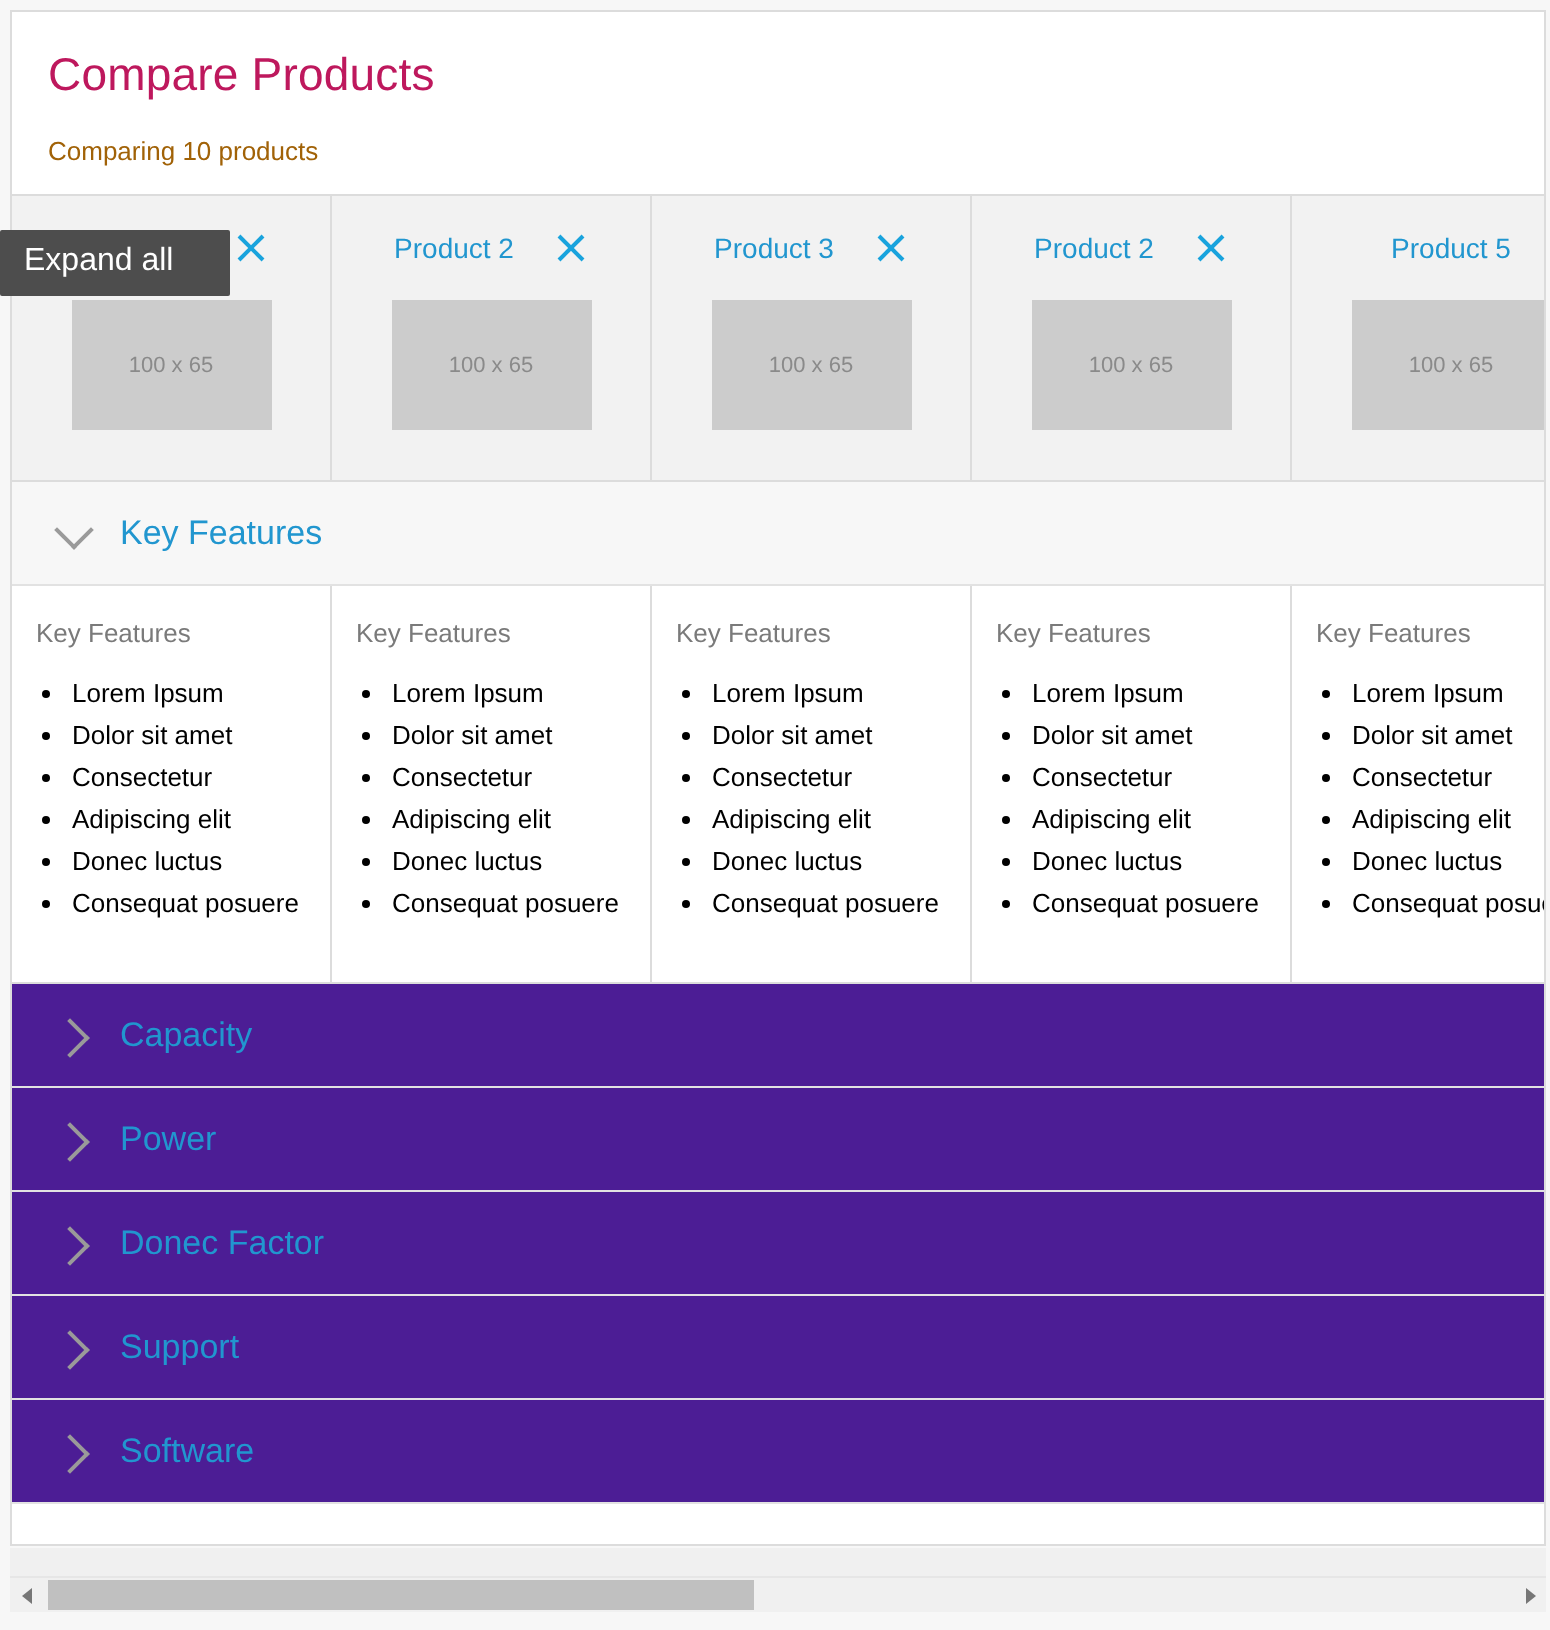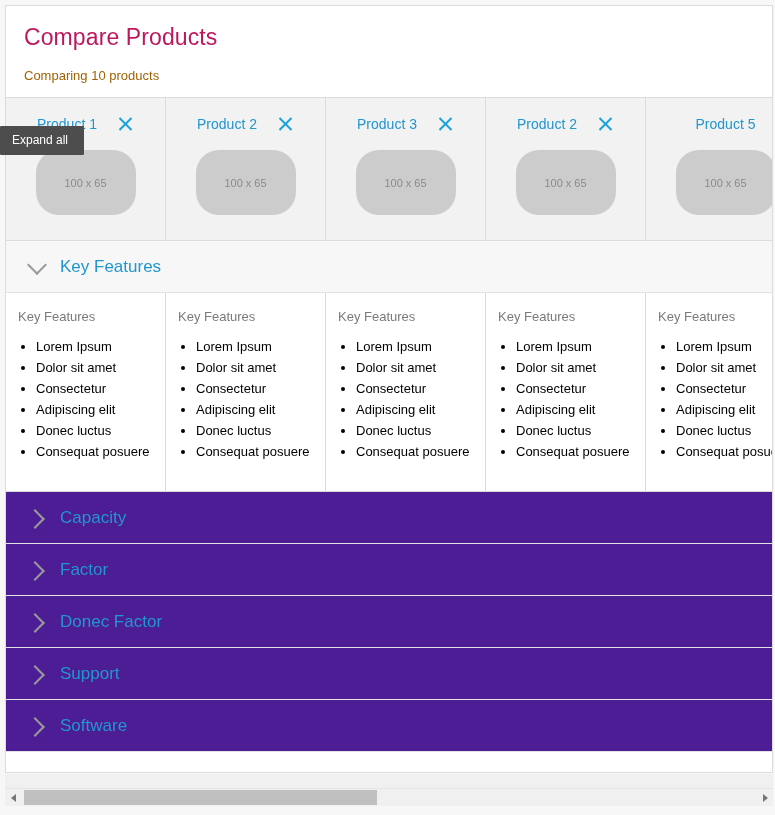--- a/index.html
+++ b/index.html
@@ -107,32 +107,31 @@
   }
   .thumb {
     width: 100px;
     height: 65px;
     background: #cccccc;
     color: #8a8a8a;
     font-size: 11px;
     display: flex;
     align-items: center;
     justify-content: center;
-    border-radius: 23px;
   }
 
   
   .expand-all-tip {
     position: absolute;
     left: 0px;
-    top: 126px;
+    top: 115px;
     background: #4d4d4d;
     color: #ffffff;
-    font-size: 12px;
-    padding: 7px 16px 8px 12px;
+    font-size: 16px;
+    padding: 7px 28px 8px 12px;
     border-radius: 1px;
     white-space: nowrap;
     z-index: 40;
     cursor: pointer;
   }
 
   
   .section-header {
     display: flex;
     align-items: center;
@@ -383,21 +382,21 @@
             <li>Consequat posuere</li>
           </ul>
         </div>
       </div>
       <div class="section-header">
         <span class="chev right"></span>
         <span class="section-label">Capacity</span>
       </div>
       <div class="section-header">
         <span class="chev right"></span>
-        <span class="section-label">Factor</span>
+        <span class="section-label">Power</span>
       </div>
       <div class="section-header">
         <span class="chev right"></span>
         <span class="section-label">Donec Factor</span>
       </div>
       <div class="section-header">
         <span class="chev right"></span>
         <span class="section-label">Support</span>
       </div>
       <div class="section-header">

